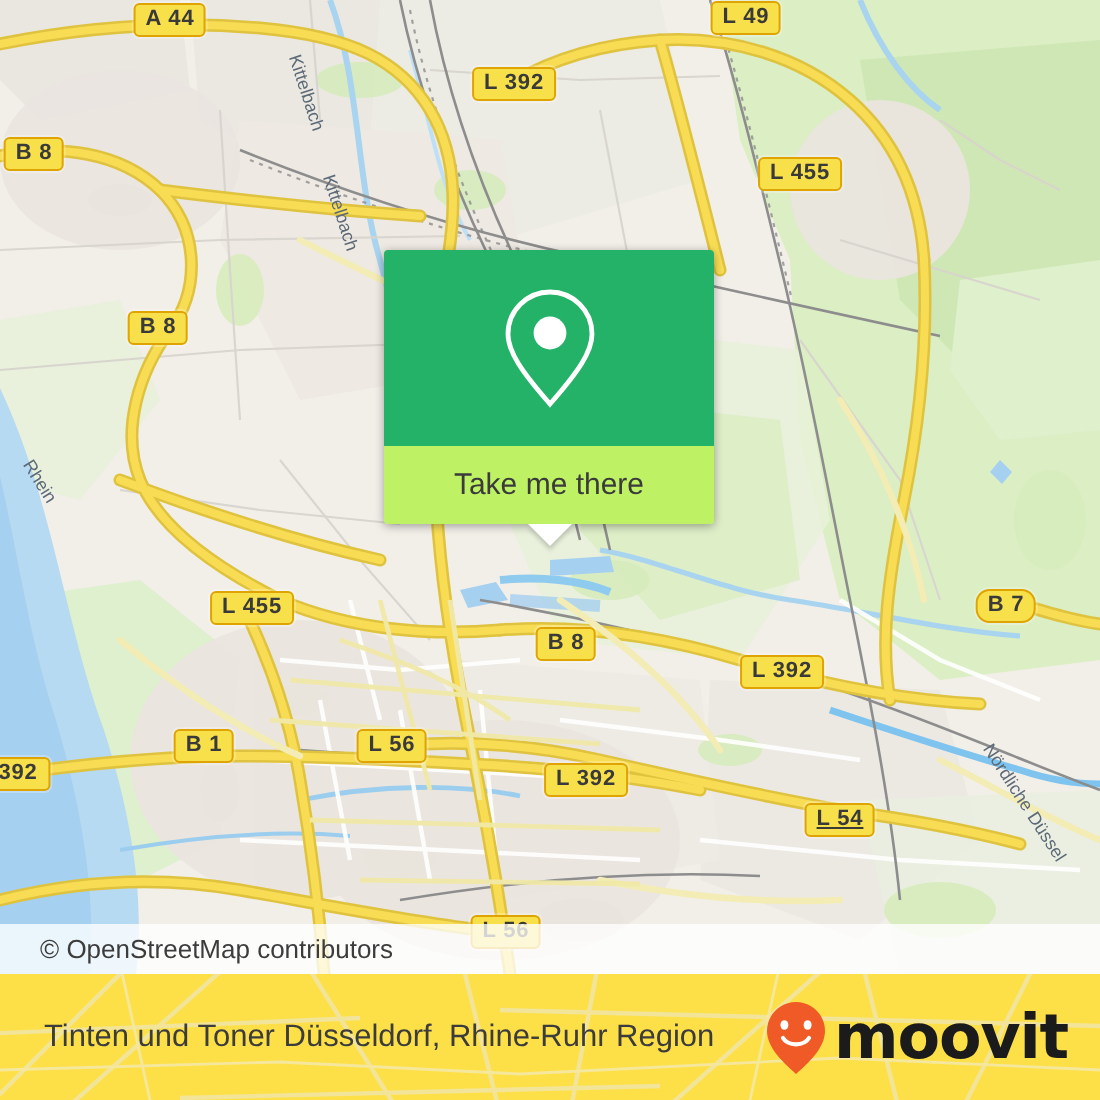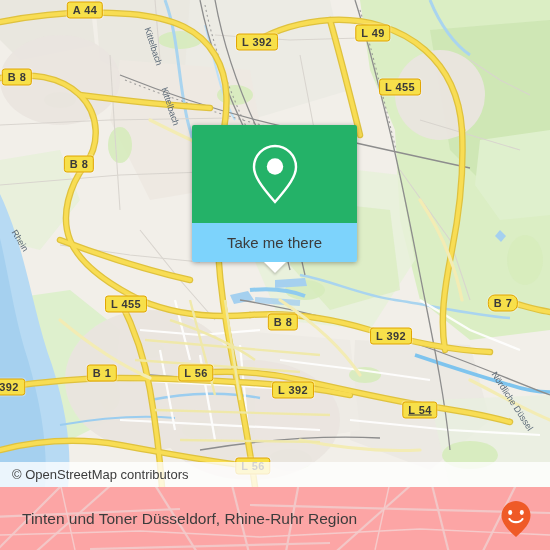--- a/index.html
+++ b/index.html
@@ -79,21 +79,21 @@
   #popup-head {
     height: 98px;
     background: #22b573;
     background: #24b268;
     border-radius: 2px 2px 0 0;
     display: flex;
     align-items: center;
     justify-content: center;
   }
   #popup-body {
-    background: #7dd3fc;
+    background: #bef264;
     height: 39px;
     border-radius: 0 0 2px 2px;
     display: flex;
     align-items: center;
     justify-content: center;
   }
   #popup-body span {
     color: #3b3b3b;
     font-size: 15px;
     font-family: "Liberation Sans", sans-serif;
@@ -118,30 +118,30 @@
     width: 550px;
     height: 25px;
     background: rgba(255,255,255,0.78);
     display: flex;
     align-items: center;
     z-index: 30;
   }
   #attribution span {
     color: #3c3c3c;
     font-size: 13px;
-    padding-left: 12px;
+    padding-left: 20px;
     font-family: "Liberation Sans", sans-serif;
   }
 
   
   #footer {
     position: absolute;
     left: 0; top: 487px;
     width: 550px; height: 63px;
-    background: #fca5a5;
+    background: #fde047;
     overflow: hidden;
     display: flex;
     align-items: center;
     z-index: 20;
   }
   #footer-watermark {
     position: absolute;
     left: 0; top: 0; width: 550px; height: 63px;
     opacity: 0.5;
   }
@@ -342,21 +342,21 @@
           <path d="M145,340 L320,355"></path>
           <path d="M135,360 L300,372"></path>
           <path d="M155,410 L330,415"></path>
           <path d="M180,440 L320,442"></path>
         </g>
       </g>
     </svg>
 
     <div class="shield" style="left:85px; top:10px;">A 44</div>
     <div class="shield" style="left:257px; top:42px;">L 392</div>
-    <div class="shield" style="left:373px; top:33px;">L 49</div>
+    <div class="shield" style="left:373px; top:9px;">L 49</div>
     <div class="shield" style="left:17px; top:77px;">B 8</div>
     <div class="shield" style="left:400px; top:87px;">L 455</div>
     <div class="shield" style="left:79px; top:164px;">B 8</div>
     <div class="shield" style="left:126px; top:304px;">L 455</div>
     <div class="shield" style="left:283px; top:322px;">B 8</div>
     <div class="shield" style="left:503px; top:303px;border-radius:7px;">B 7</div>
     <div class="shield" style="left:391px; top:336px;">L 392</div>
     <div class="shield" style="left:102px; top:373px;">B 1</div>
     <div class="shield" style="left:196px; top:373px;">L 56</div>
     <div class="shield" style="left:9px; top:387px;">392</div>
@@ -412,16 +412,17 @@
 
     <div id="footer-title">Tinten und Toner Düsseldorf, Rhine-Ruhr Region</div>
 
     <div id="brand">
       <svg width="36" height="40" viewBox="0 0 36 40">
         <path d="M18 2 C10 2 3.5 8.5 3.5 16.5 C3.5 24 10 31 18 38 C26 31 32.5 24 32.5 16.5 C32.5 8.5 26 2 18 2 Z" fill="#ef5a27"></path>
         <ellipse cx="12.2" cy="13.5" rx="2.0" ry="2.4" fill="#ffffff"></ellipse>
         <ellipse cx="23.8" cy="13.5" rx="2.0" ry="2.4" fill="#ffffff"></ellipse>
         <path d="M11.5 20 C14 24.2 22 24.2 24.5 20" stroke="#ffffff" stroke-width="2.1" fill="none" stroke-linecap="round"></path>
       </svg>
+      <span id="brand-word">moovit</span>
     </div>
   </div>
 
 </div>
 
 </body></html>

